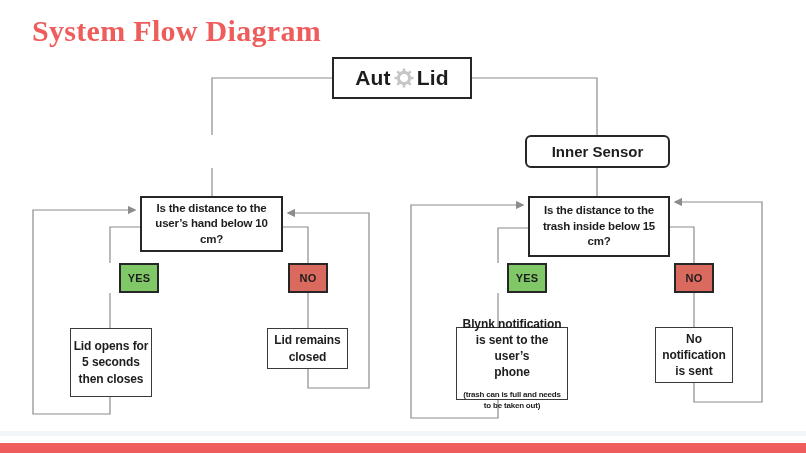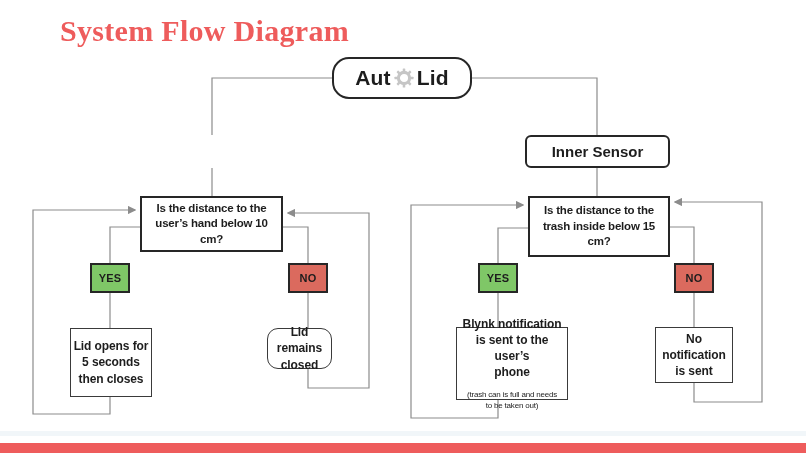--- a/index.html
+++ b/index.html
@@ -4,47 +4,47 @@
 <style>
   html,body{margin:0;padding:0;background:#ffffff;}
   #stage{
     position:relative;width:806px;height:453px;overflow:hidden;
     background:#ffffff;font-family:"Liberation Sans",sans-serif;color:#1d1d1d;
   }
   .abs{position:absolute;box-sizing:border-box;}
   #page-title{
     left:32px;top:14px;width:400px;
     font-family:"Liberation Serif","DejaVu Serif",serif;
-    font-weight:700;font-size:30px;color:#ee5c5c;letter-spacing:.3px;margin-left:28px;
+    font-weight:700;font-size:30px;color:#ee5c5c;letter-spacing:.3px;
   }
   .node{
     background:#ffffff;border:2px solid #262626;
     display:flex;align-items:center;justify-content:center;
     text-align:center;font-weight:700;white-space:pre-line;
   }
   .node.thin{border-width:1.5px;border-color:#3a3a3a;}
-  #autolid-box{left:332px;top:57px;width:140px;height:42px;font-size:21px;letter-spacing:.2px;border-radius:17px;}
+  #autolid-box{left:332px;top:57px;width:140px;height:42px;font-size:21px;letter-spacing:.2px;}
   #autolid-box .gear{display:inline-block;margin:0 2px;line-height:0;}
   #outer-sensor-box{left:141px;top:135px;width:121px;height:33px;font-size:15px;}
   #inner-sensor-box{left:525px;top:135px;width:145px;height:33px;font-size:15px;border-radius:6px;}
   .question{font-size:11.5px;line-height:1.35;letter-spacing:-.2px;padding:8px;}
   #left-question-box{left:140px;top:196px;width:143px;height:56px;}
   #right-question-box{left:528px;top:196px;width:142px;height:61px;}
   .decision{width:40px;height:30px;font-size:11px;letter-spacing:.2px;}
-  .decision.yes{background:#7fc767;}
+  .decision.yes{background:#7fc767;margin-left:29px;}
   .decision.no{background:#db6a5e;}
   #left-yes-box{left:90px;top:263px;}
   #left-no-box{left:288px;top:263px;}
   #right-yes-box{left:478px;top:263px;}
   #right-no-box{left:674px;top:263px;}
   .outcome{font-size:12px;line-height:1.35;letter-spacing:-.1px;}
   #left-yes-outcome{left:70px;top:328px;width:82px;height:69px;}
-  #left-no-outcome{left:267px;top:328px;width:65px;height:41px;border-radius:11px;}
+  #left-no-outcome{left:267px;top:328px;width:81px;height:41px;}
   #right-yes-outcome{left:456px;top:327px;width:112px;height:73px;flex-direction:column;}
-  #right-yes-outcome .note{font-weight:400;font-size:8px;line-height:1.3;letter-spacing:-.2px;margin-top:10px;}
+  #right-yes-outcome .note{font-weight:700;font-size:8px;line-height:1.3;letter-spacing:-.2px;margin-top:10px;}
   #right-no-outcome{left:655px;top:327px;width:78px;height:56px;}
   #connector-layer{left:0;top:0;width:806px;height:453px;pointer-events:none;}
   #footer-stripe-light{left:0;top:431px;width:806px;height:5px;background:#f1f6f9;}
   #footer-bar{left:0;top:443px;width:806px;height:10px;background:#ee5c5c;}
 </style>
 </head>
 <body>
 
 <div id="stage">
 

